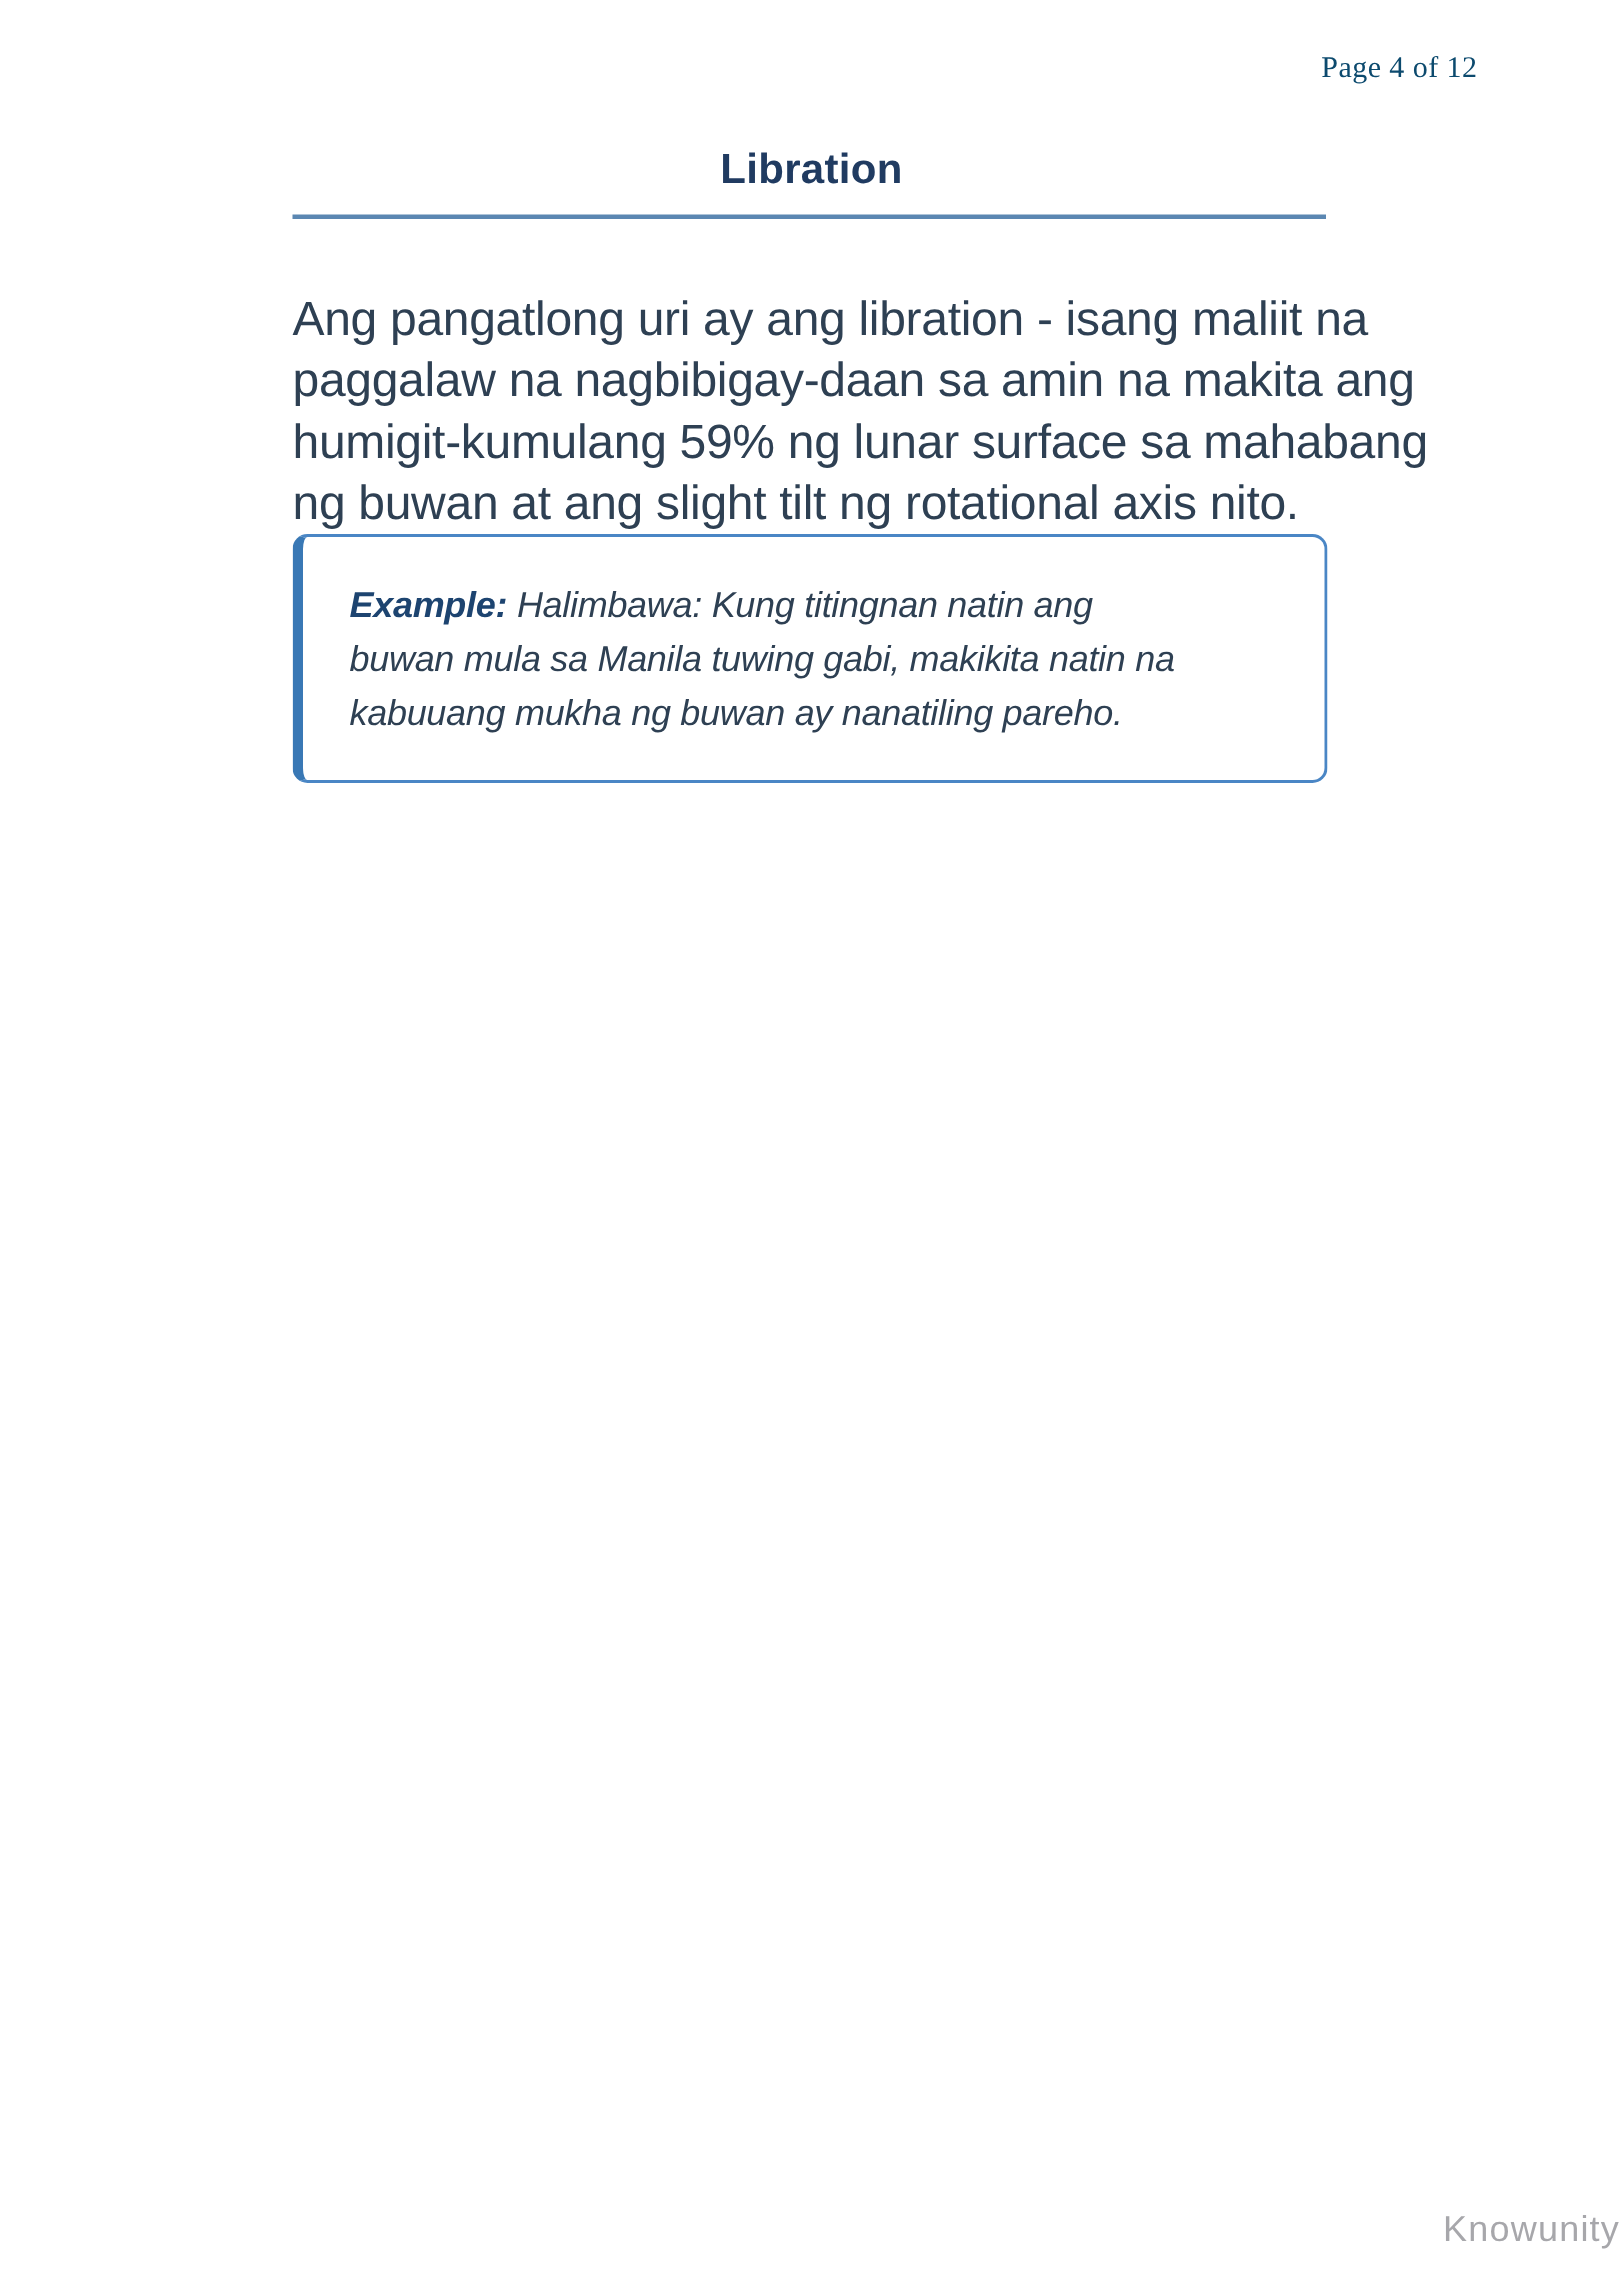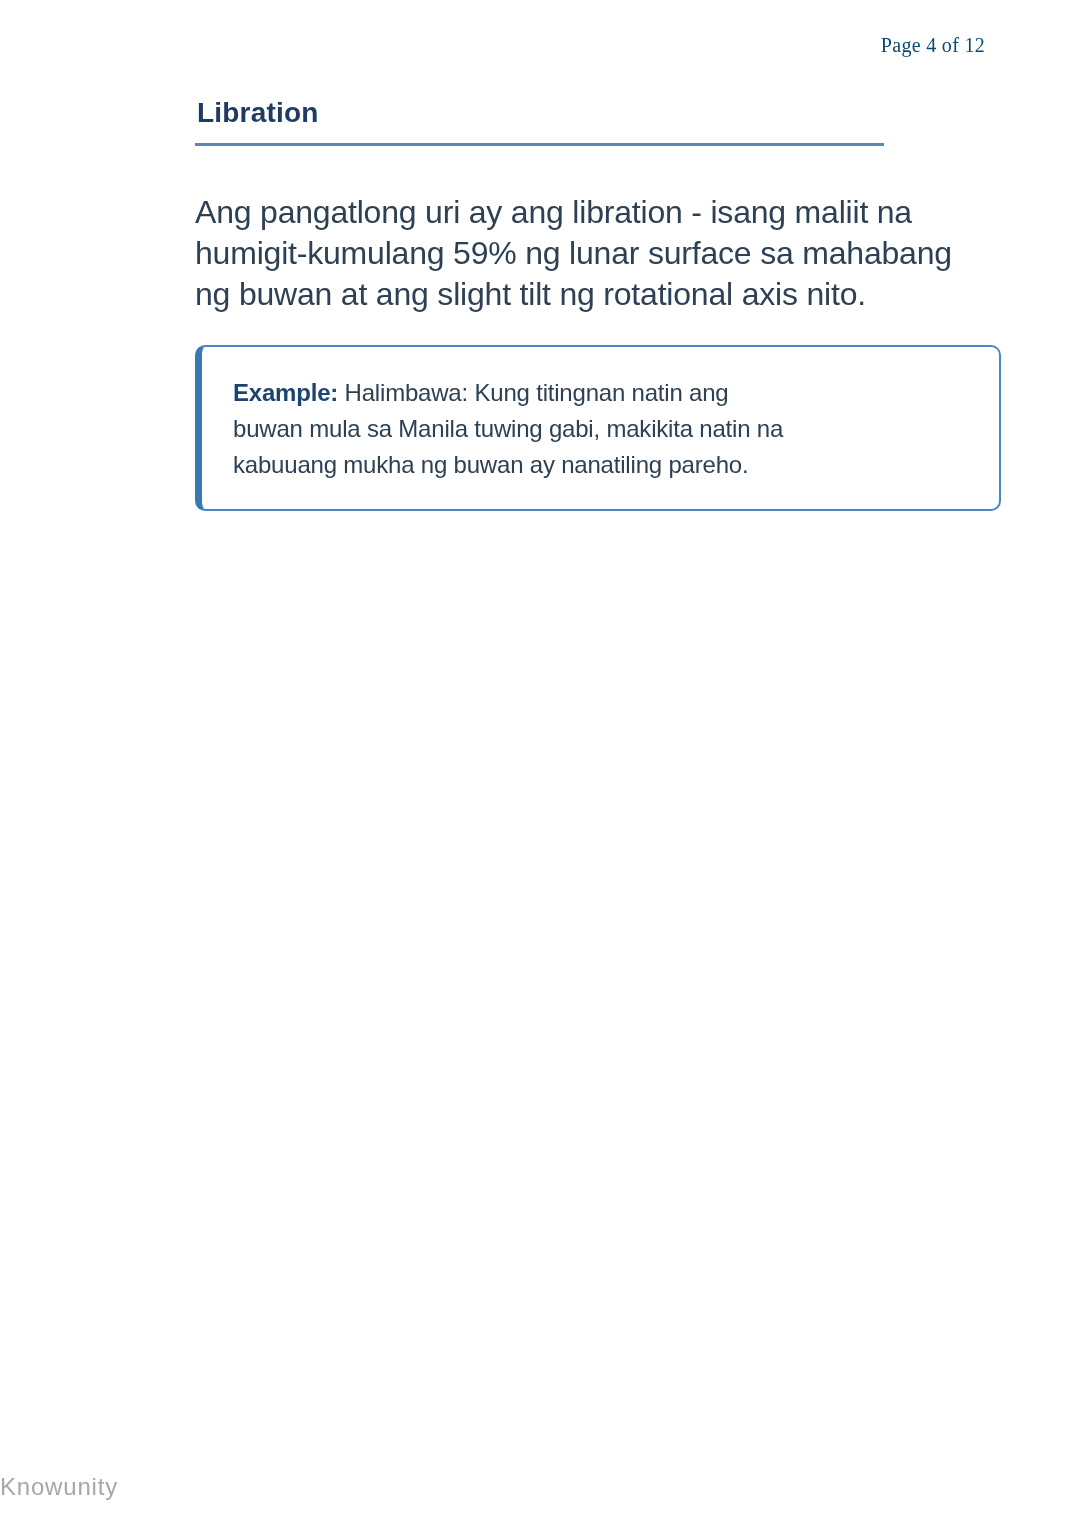--- a/index.html
+++ b/index.html
@@ -32,20 +32,21 @@
     width: 690px;
   }
 
   .section-title {
     margin: 96px 0 0 2px;
     font-size: 28px;
     line-height: 34px;
     font-weight: bold;
     color: #203b61;
     letter-spacing: 0.2px;
+    text-align: center;
   }
 
   .title-rule {
     border: none;
     margin: 13px 0 0 0;
     width: 689px;
     height: 3px;
     background: #5b87b2;
   }
 
@@ -54,65 +55,66 @@
     color: #2e4053;
     font-size: 32px;
   }
   .body-paragraph .line {
     line-height: 41px;
     white-space: nowrap;
     letter-spacing: -0.2px;
   }
 
   .example-box {
-    margin-top: 30px;
     box-sizing: border-box;
-    width: 806px;
+    width: 690px;
     border: 2px solid #4a86c5;
     border-left: 7px solid #3978b5;
     border-radius: 10px;
     padding: 28px 28px 26px 31px;
     color: #2e4053;
     font-size: 24px;
+    font-style: italic;
   }
   .example-box .line {
     line-height: 36px;
     white-space: nowrap;
     letter-spacing: -0.2px;
   }
   .example-label {
     font-weight: bold;
     color: #1d4470;
   }
 
   .footer-brand {
     position: absolute;
     bottom: 26px;
     left: 0;
     width: 100%;
-    text-align: left;
+    text-align: right;
     font-size: 24px;
     font-weight: 300;
     color: #a7a7ab;
     letter-spacing: 0.8px;
   }
 </style>
 </head>
 <body>
 
 <div class="page-number">Page 4 of 12</div>
 
 <div class="content">
 
   <h1 class="section-title">Libration</h1>
 
   <hr class="title-rule">
 
   <div class="body-paragraph">
     <div class="line">Ang pangatlong uri ay ang libration - isang maliit na</div>
+    <div class="line">paggalaw na nagbibigay-daan sa amin na makita ang</div>
     <div class="line">humigit-kumulang 59% ng lunar surface sa mahabang</div>
     <div class="line">ng buwan at ang slight tilt ng rotational axis nito.</div>
   </div>
 
   <div class="example-box">
     <div class="line">
       <span class="example-label">Example:</span><span> Halimbawa: Kung titingnan natin ang</span>
     </div>
     <div class="line">buwan mula sa Manila tuwing gabi, makikita natin na</div>
     <div class="line">kabuuang mukha ng buwan ay nanatiling pareho.</div>

